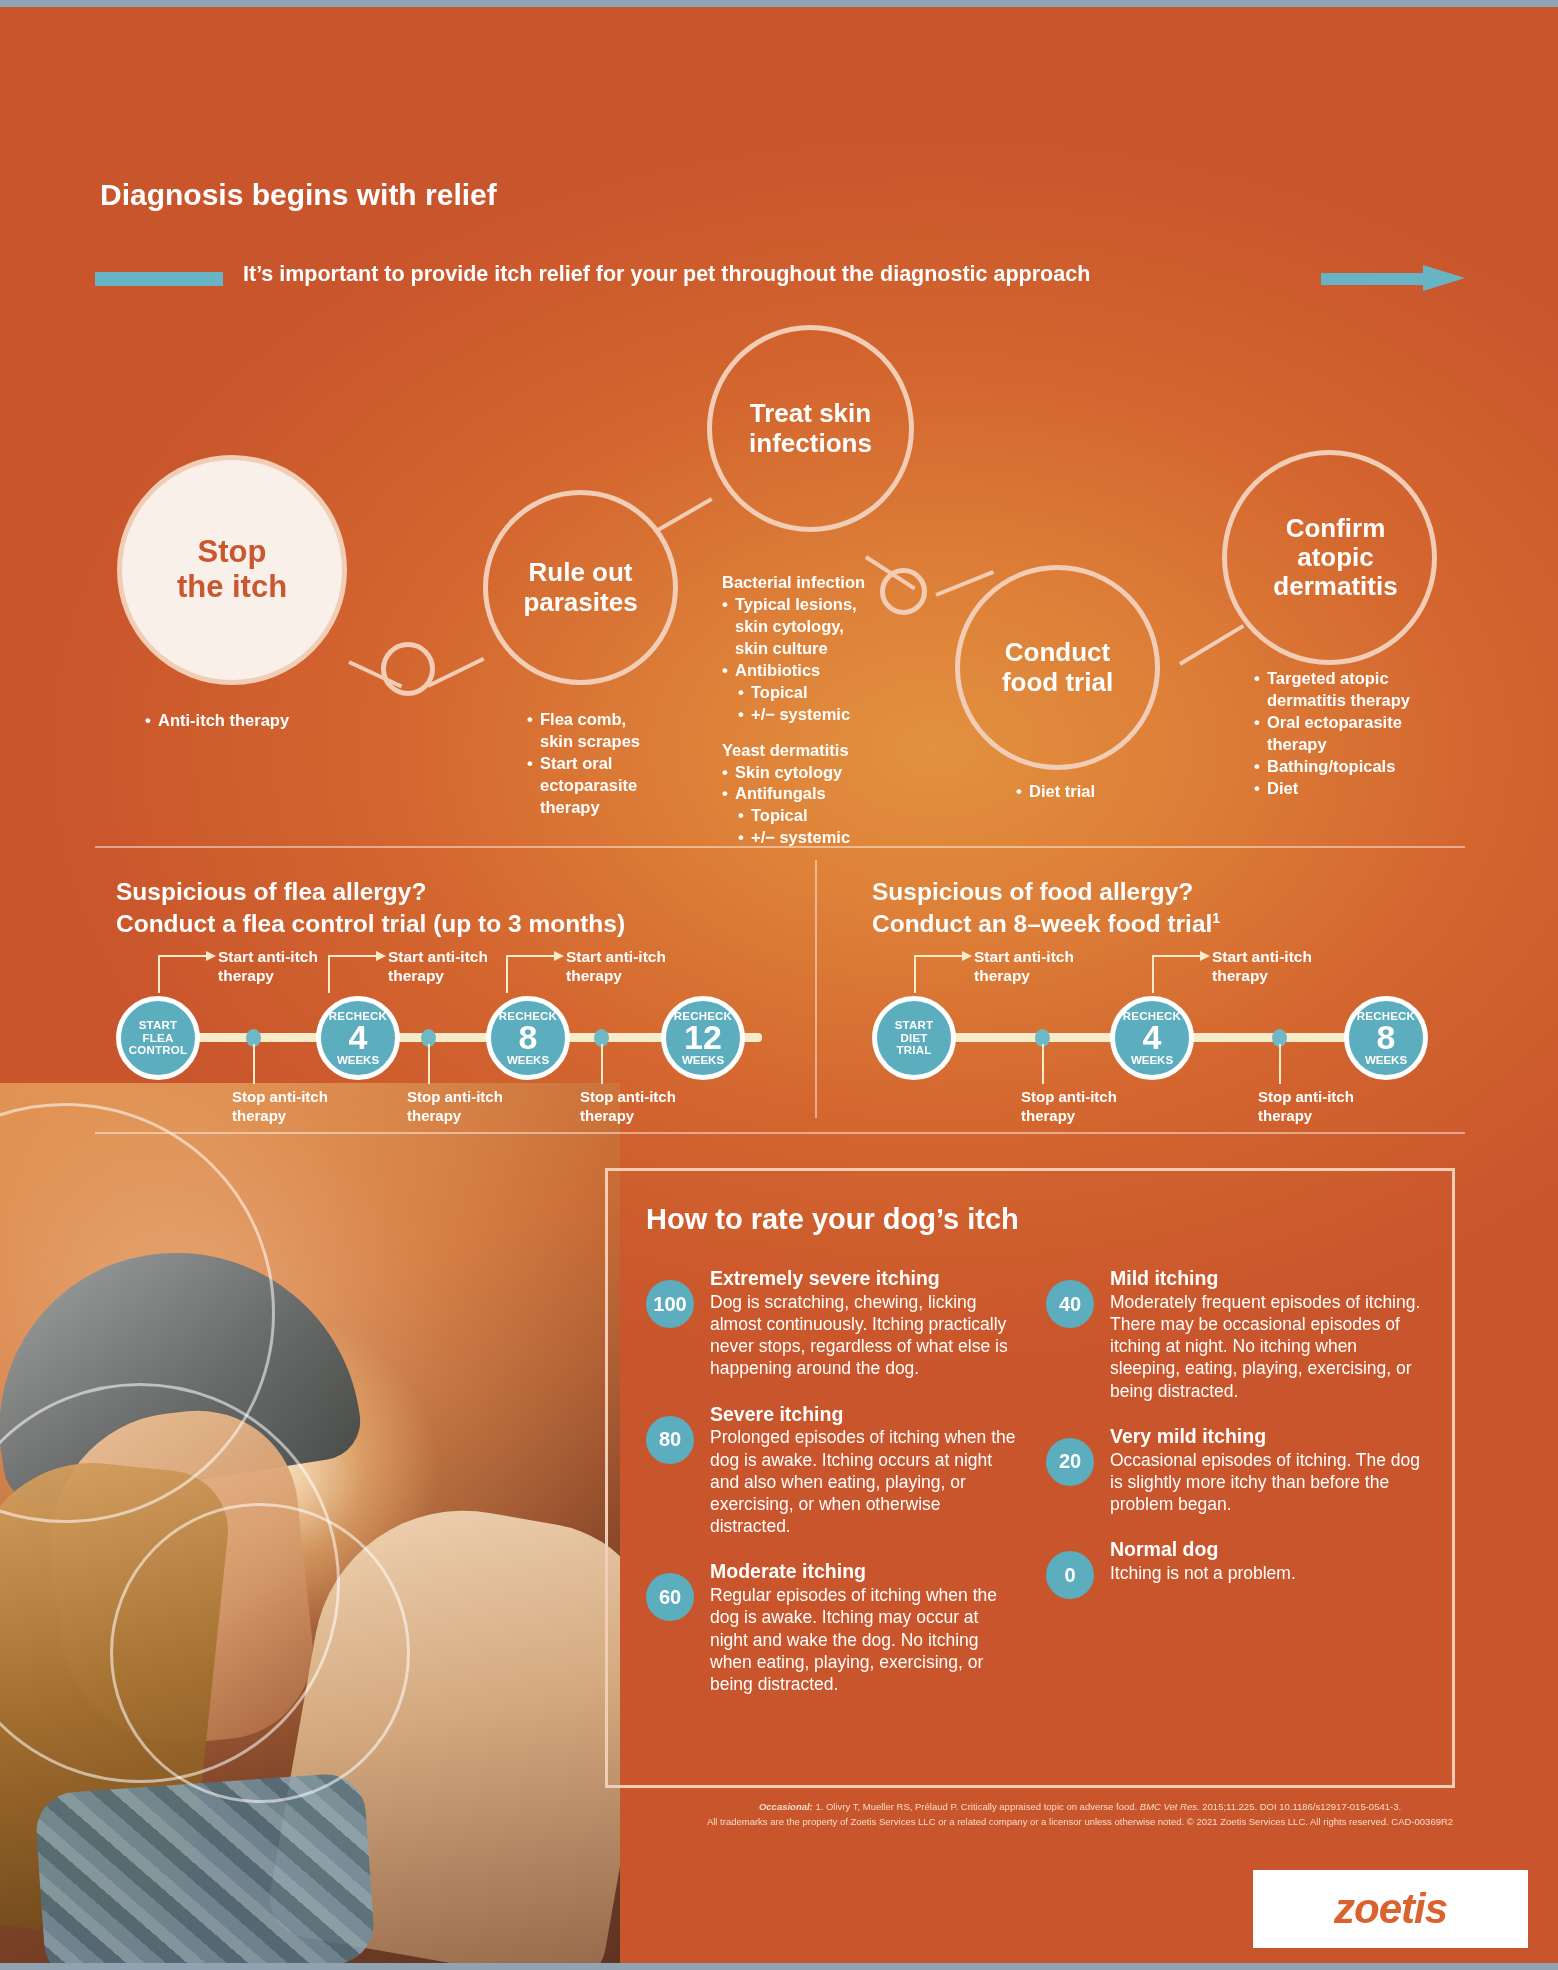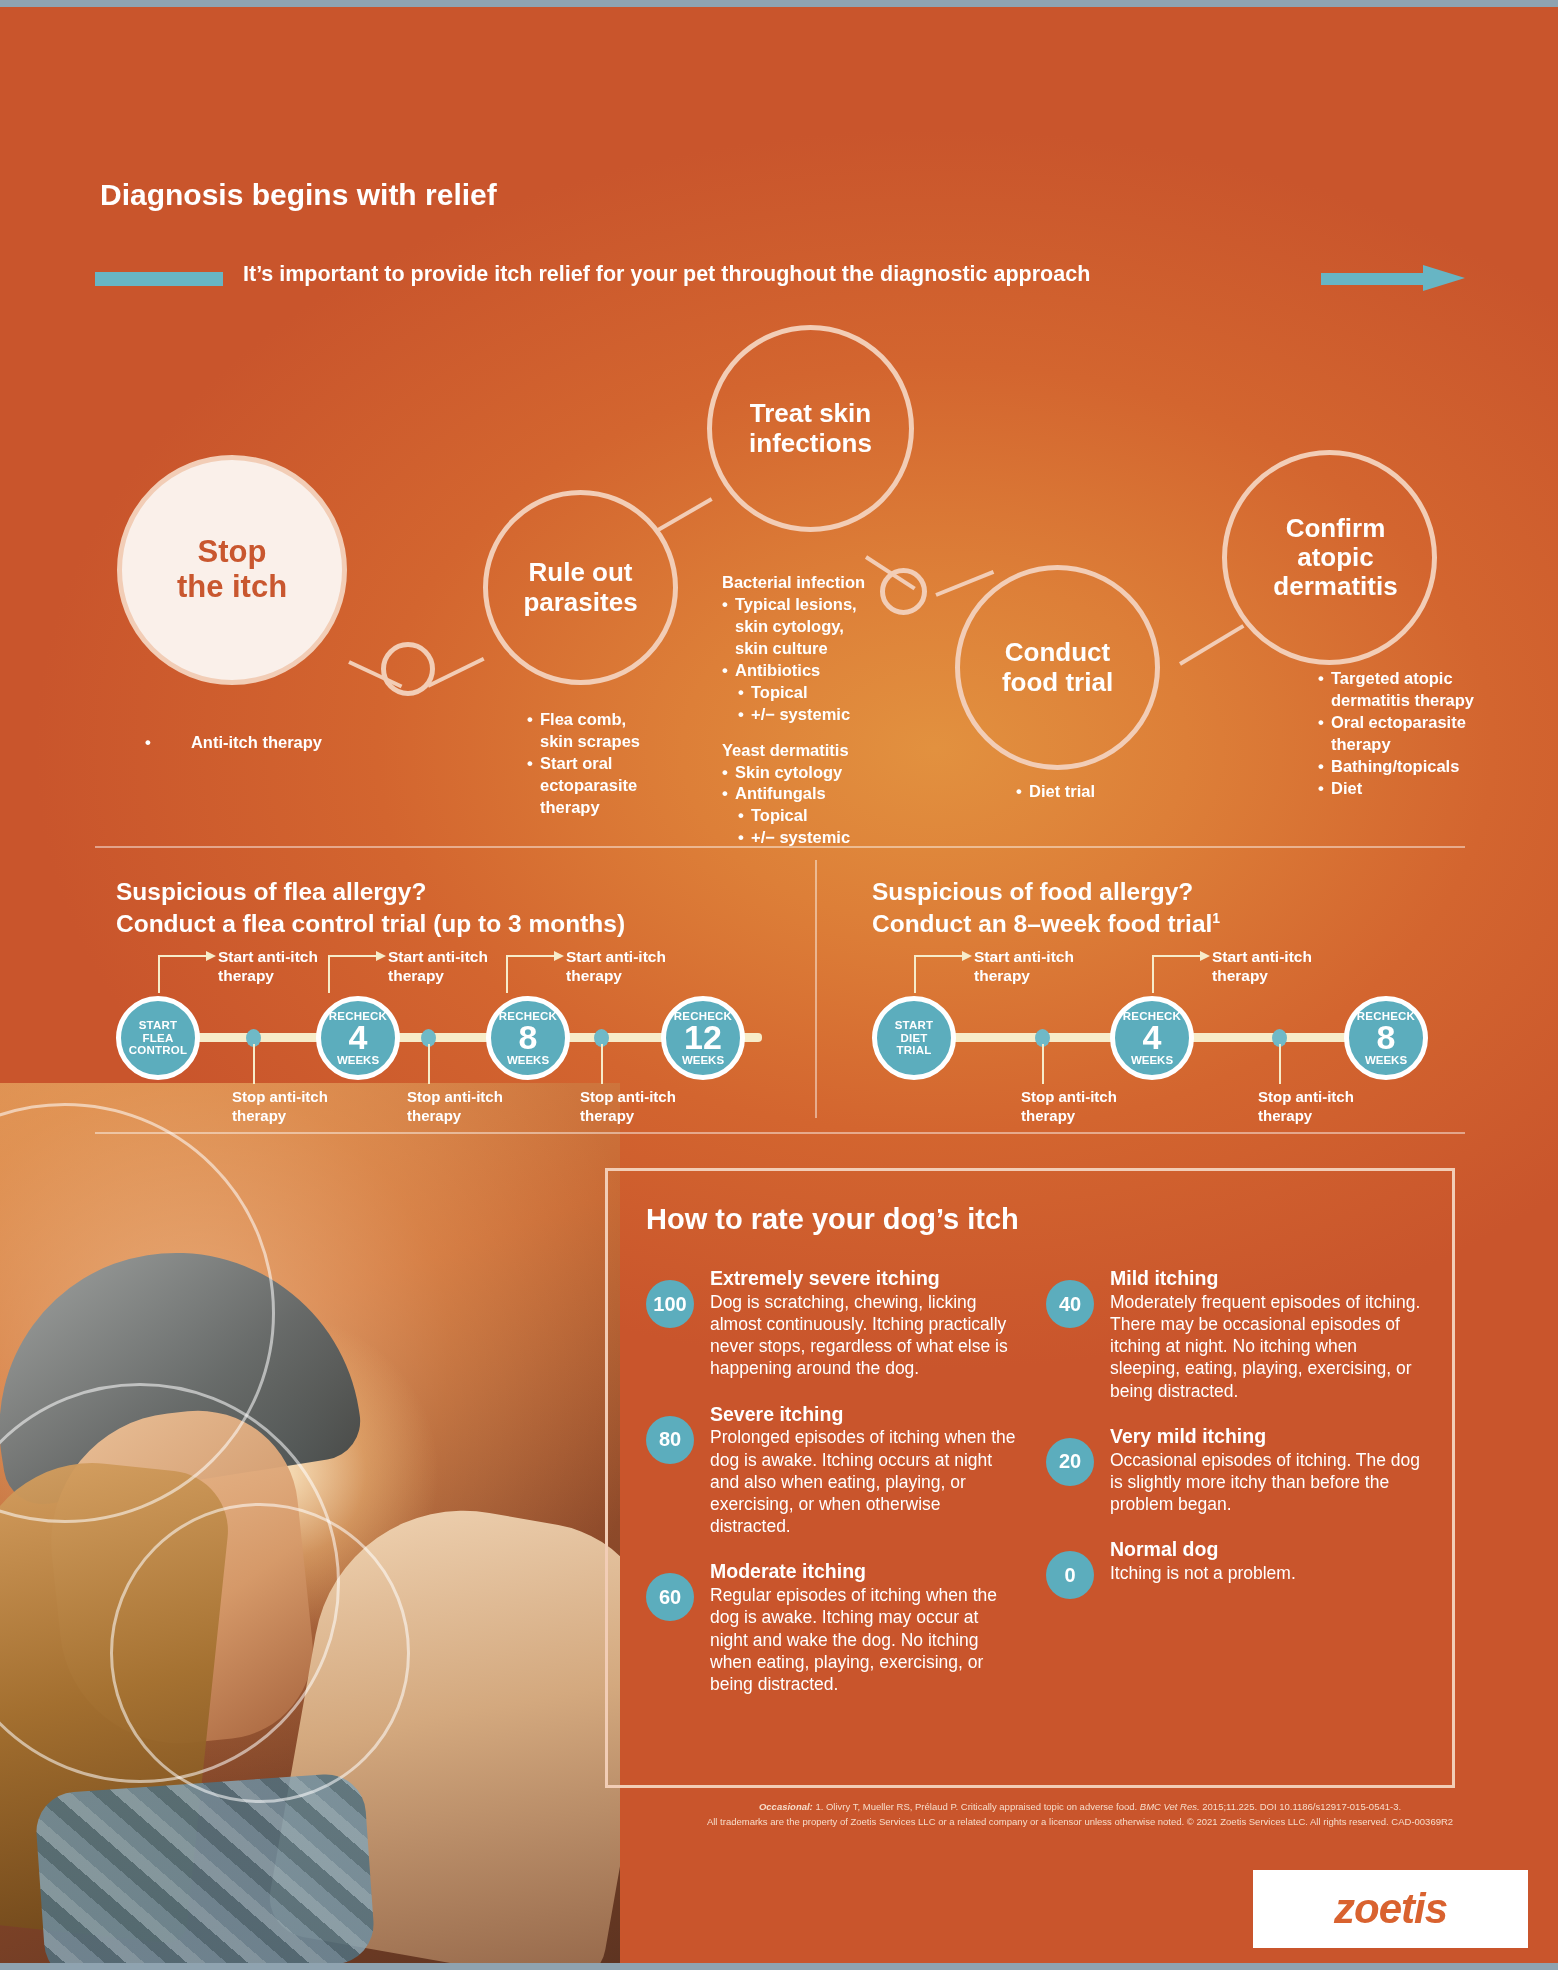--- a/index.html
+++ b/index.html
@@ -180,21 +180,21 @@
     <span style="white-space:pre-line;">Conduct
 food trial</span>
   </div>
 
   <div class="circ" style="left:1222px;top:450px;width:215px;height:215px;font-size:26px;">
     <span style="white-space:pre-line;margin-left:12px;">Confirm
 atopic
 dermatitis</span>
   </div>
 
-  <div class="bul" style="left:145px;top:732px;width:210px;text-align:center;">
+  <div class="bul" style="left:145px;top:710px;width:210px;">
     <ul>
         <li>Anti-itch therapy</li>
       </ul>
   </div>
 
   <div class="bul" style="left:527px;top:709px;width:190px;">
     <ul>
       <li style="white-space:pre-line;">Flea comb,
 skin scrapes</li>
       <li style="white-space:pre-line;">Start oral
@@ -221,21 +221,21 @@
       <li class="sub">+/− systemic</li>
     </ul>
   </div>
 
   <div class="bul" style="left:1016px;top:781px;width:180px;">
     <ul>
         <li>Diet trial</li>
       </ul>
   </div>
 
-  <div class="bul" style="left:1318px;top:668px;width:210px;">
+  <div class="bul" style="left:1254px;top:668px;width:210px;">
     <ul>
       <li style="white-space:pre-line;">Targeted atopic
 dermatitis therapy</li>
       <li style="white-space:pre-line;">Oral ectoparasite
 therapy</li>
       <li>Bathing/topicals</li>
       <li>Diet</li>
     </ul>
   </div>
 

